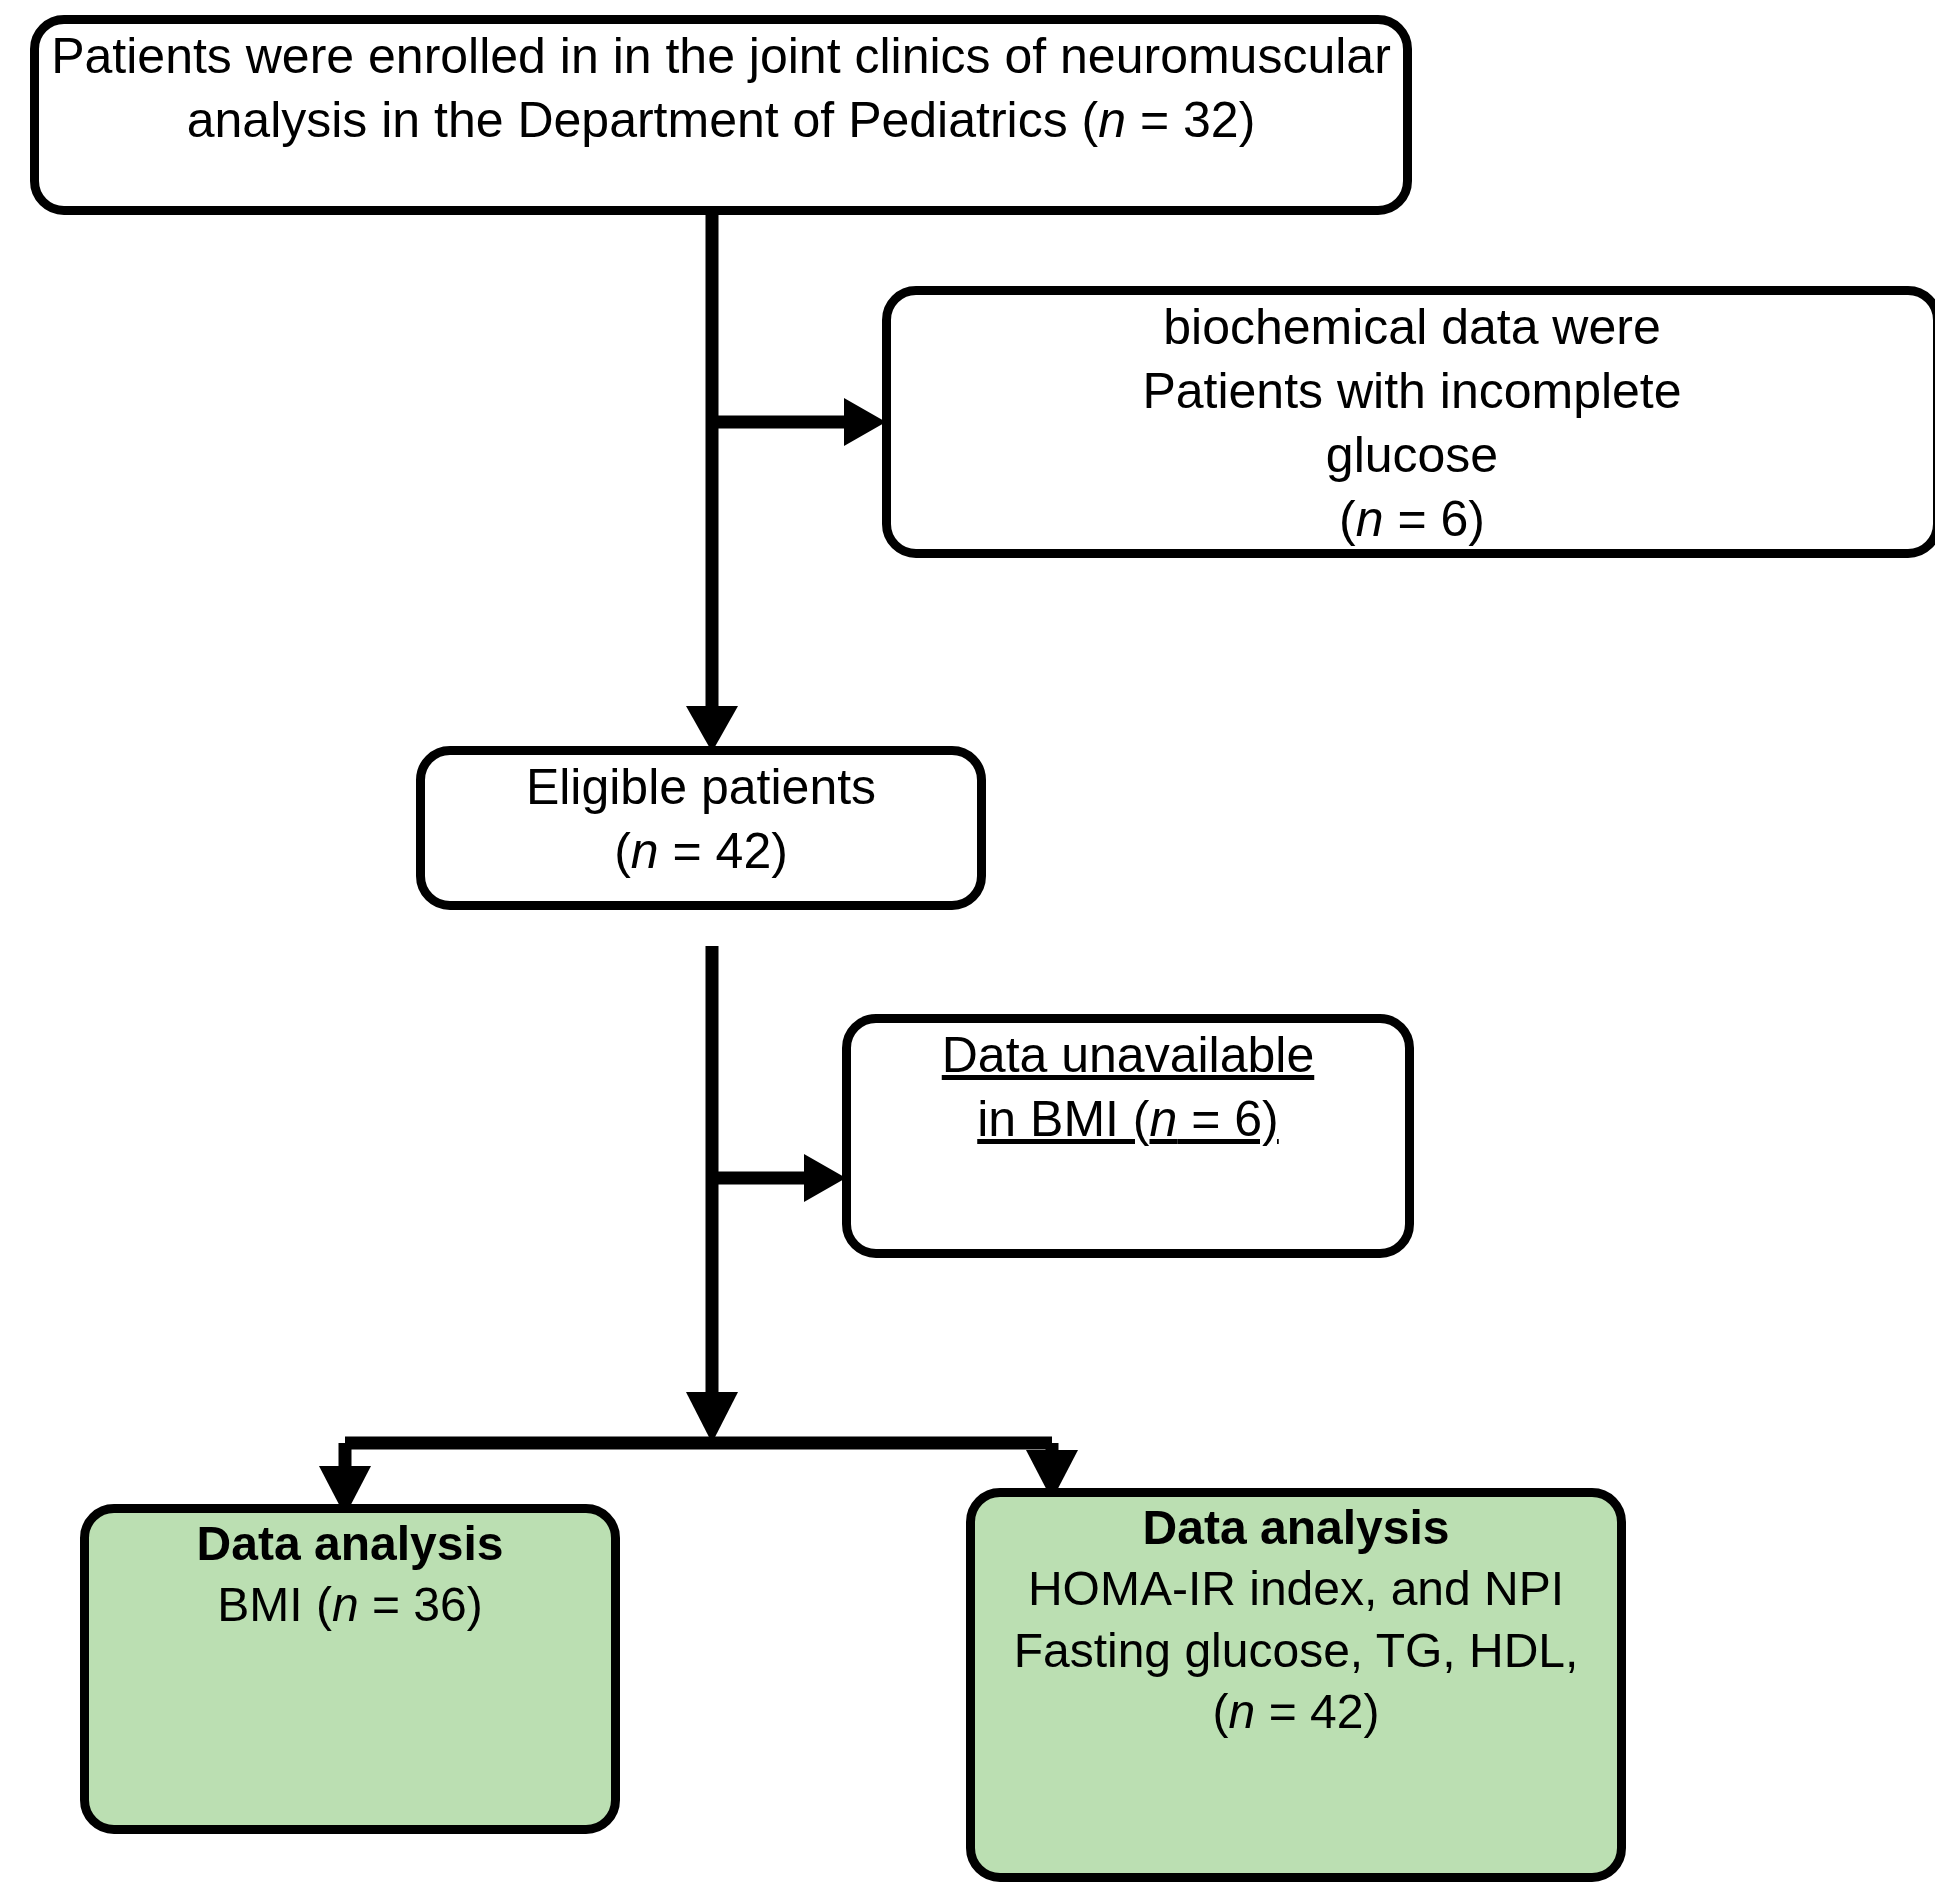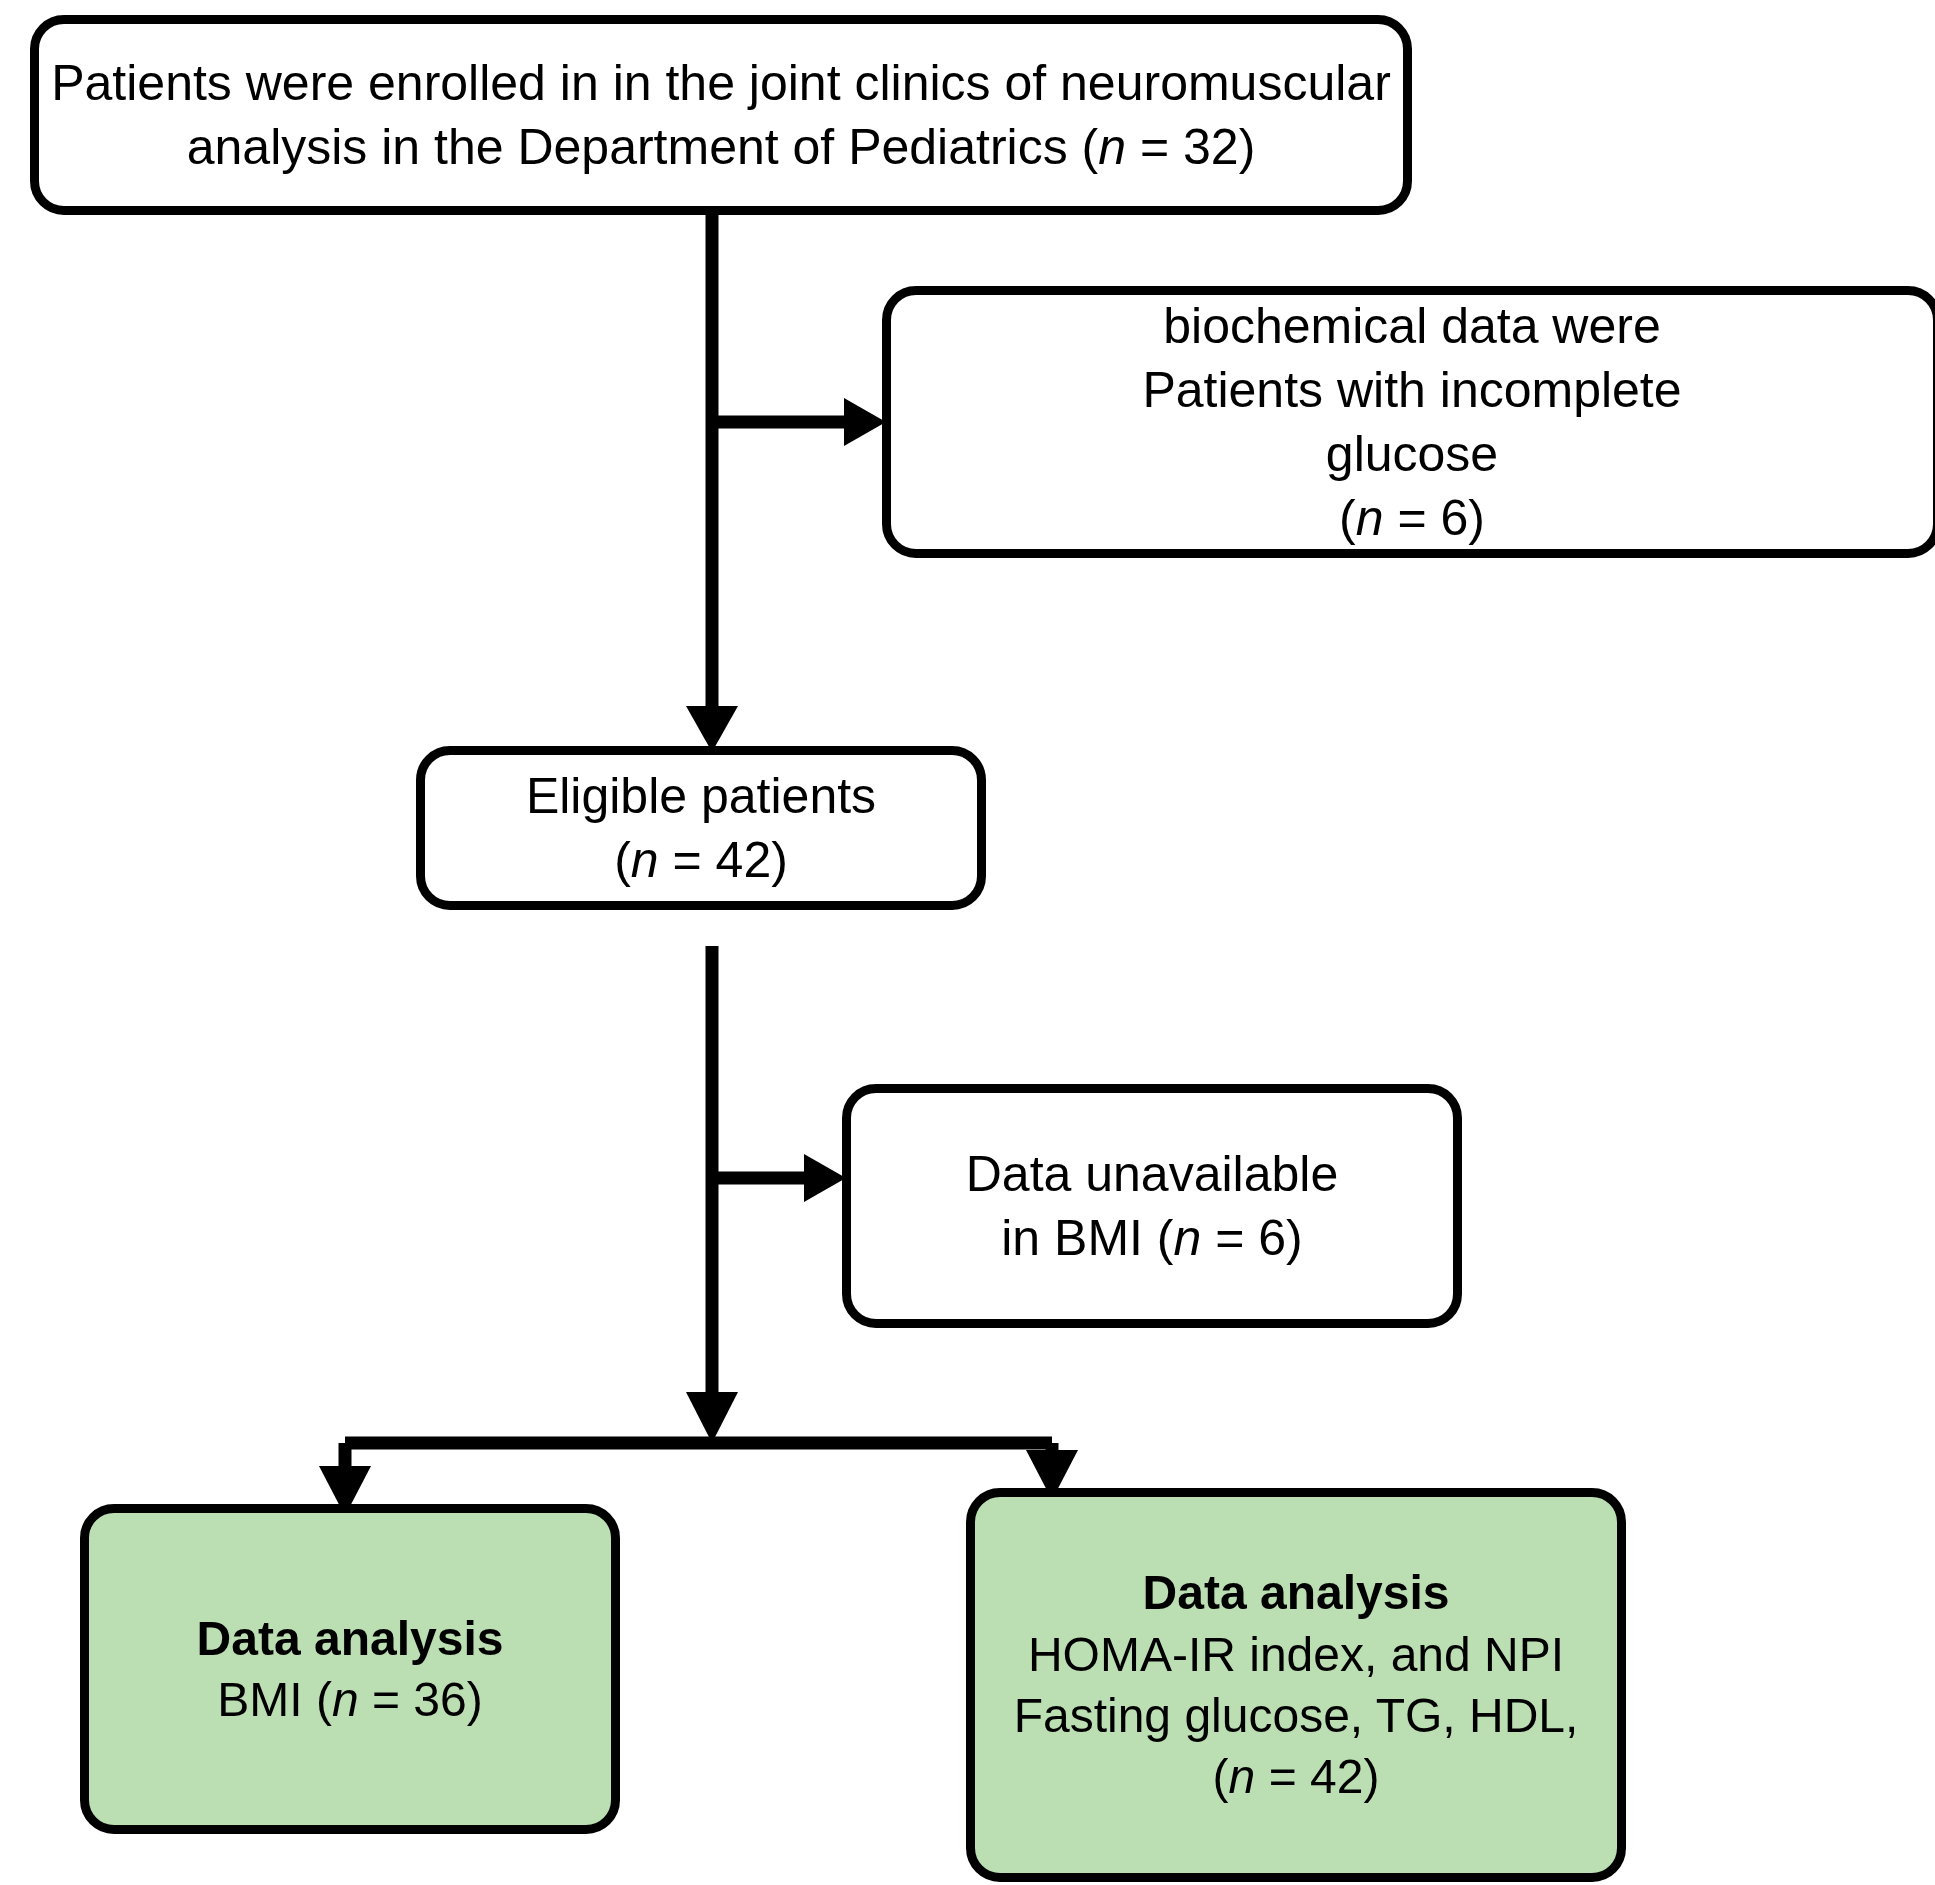--- a/index.html
+++ b/index.html
@@ -29,21 +29,20 @@
   }
   .node {
     position: absolute;
     box-sizing: border-box;
     border: 9px solid #000000;
     border-radius: 34px;
     background: #ffffff;
     display: flex;
     flex-direction: column;
     align-items: center;
-    justify-content: center;
     text-align: center;
     color: #000000;
     line-height: 1.28;
     z-index: 2;
   }
   .node .line {
     display: block;
     white-space: nowrap;
   }
   .node.green {
@@ -54,21 +53,21 @@
   .t-eligible { font-size: 50px; }
   .t-unavail  { font-size: 50px; }
   .t-green    { font-size: 48px; }
   .bold { font-weight: bold; }
   .ital { font-style: italic; }
 
   
   #node-enrolled     { left: 30px;  top: 15px;   width: 1382px; height: 200px; }
   #node-excluded     { left: 882px; top: 286px;  width: 1060px; height: 272px; border-top-right-radius: 34px; border-bottom-right-radius: 34px; }
   #node-eligible     { left: 416px; top: 746px;  width: 570px;  height: 164px; }
-  #node-unavailable  { left: 842px; top: 1084px; width: 620px;  height: 244px; }
+  #node-unavailable  { left: 842px; top: 1014px; width: 572px;  height: 244px; text-decoration: underline; }
   #node-analysis-bmi { left: 80px;  top: 1504px; width: 540px;  height: 330px; }
   #node-analysis-bio { left: 966px; top: 1488px; width: 660px;  height: 394px; }
 </style>
 </head>
 <body>
 
 <div id="flowchart">
 
   <svg class="connectors" viewBox="0 0 1935 1885" xmlns="http://www.w3.org/2000/svg">
     <g fill="#000000" stroke="#000000" stroke-width="13" stroke-linecap="butt">

